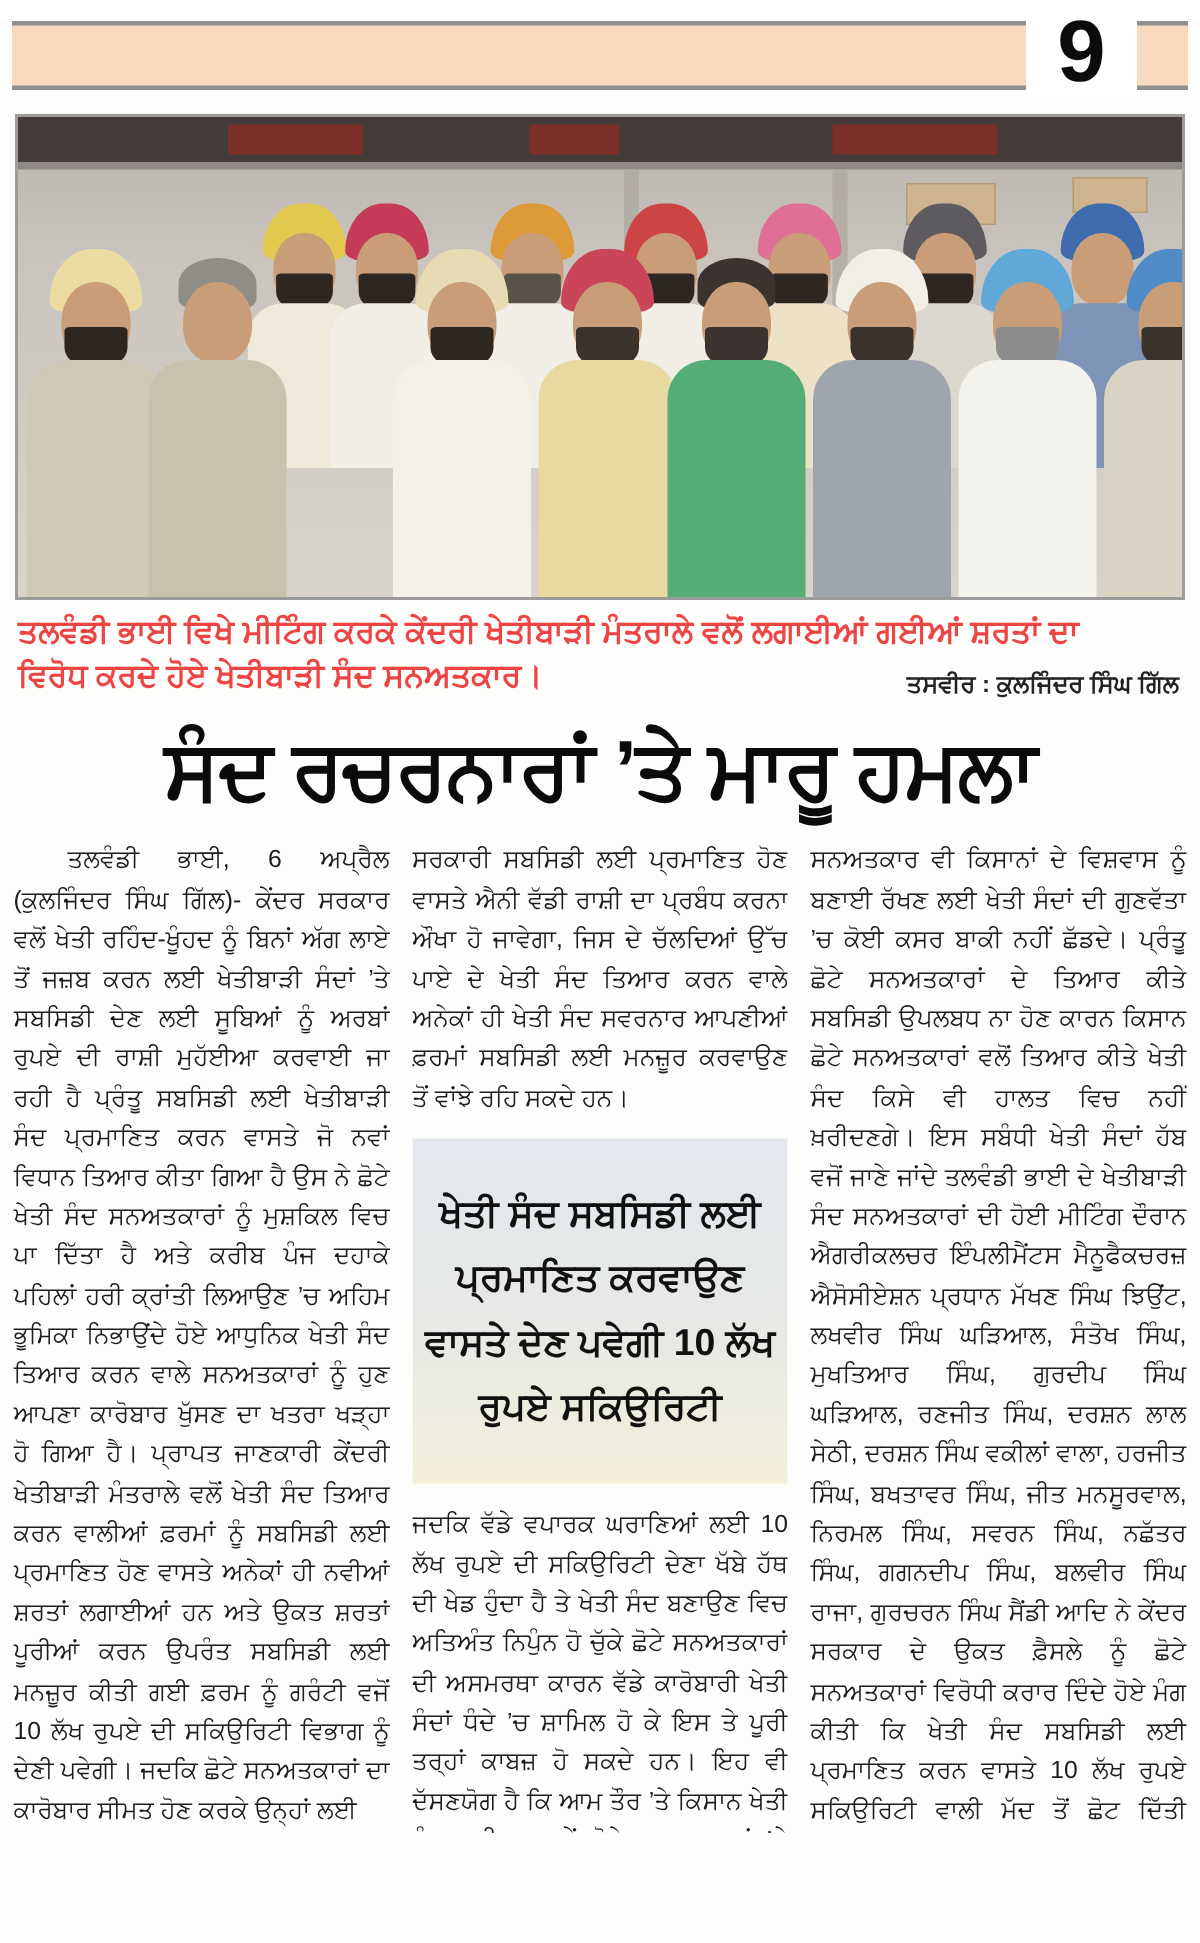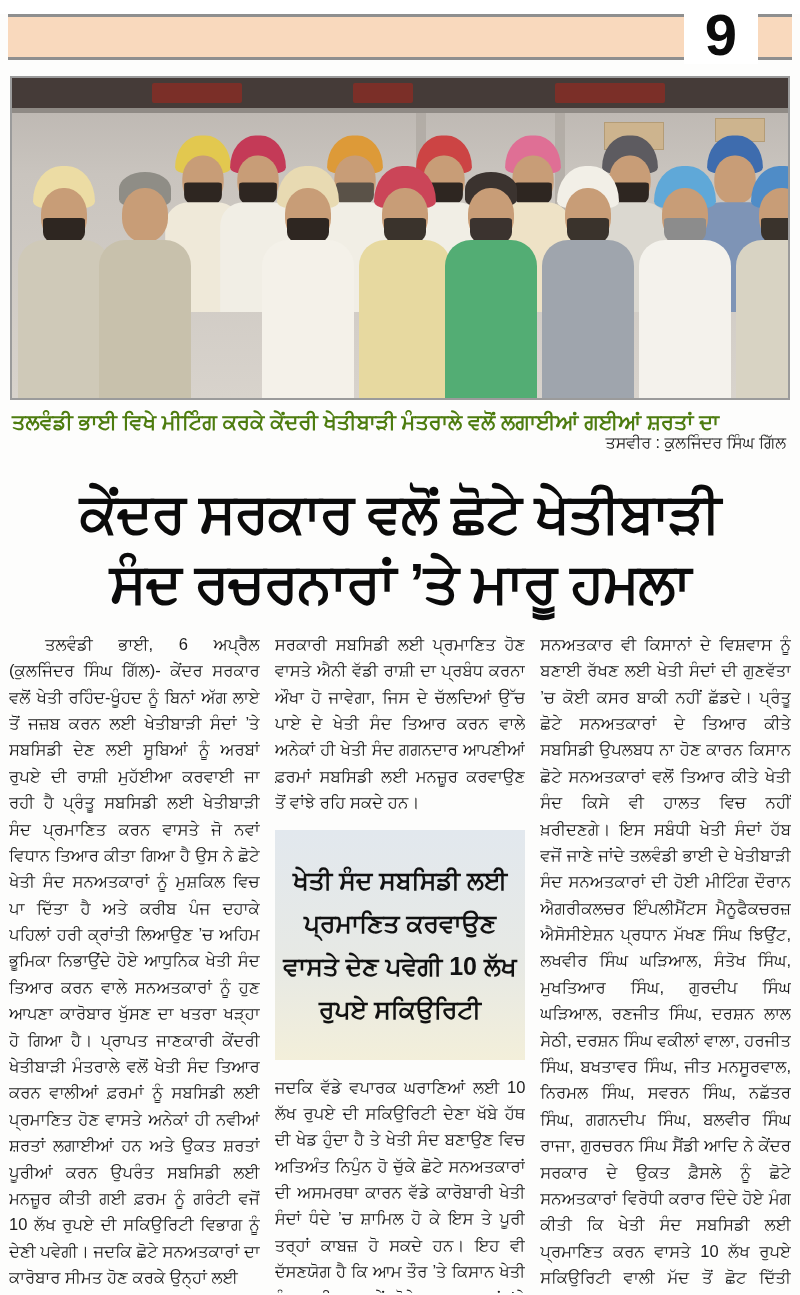--- a/index.html
+++ b/index.html
@@ -47,22 +47,22 @@
   .p-hair{position:absolute;top:6px;left:50%;transform:translateX(-50%);
     width:52px;height:34px;border-radius:50% 50% 20% 20%;}
   .p-head{position:absolute;top:22px;left:50%;transform:translateX(-50%);
     width:46px;height:54px;background:#c89d77;border-radius:48% 48% 44% 44%;}
   .p-beard{position:absolute;top:52px;left:50%;transform:translateX(-50%);
     width:42px;height:28px;border-radius:10% 10% 55% 55%;}
   .p-body{position:absolute;top:74px;left:2px;right:2px;bottom:0;border-radius:26px 26px 0 0;}
 
   
   .caption{position:relative;margin:8px 12px 0 12px;min-height:60px;}
-  .caption-text{font-size:21px;font-weight:700;color:#4d7c0f;line-height:1.38;}
-  .credit{position:absolute;right:2px;bottom:16px;font-size:16px;font-weight:400;color:#222;}
+  .caption-text{font-size:21px;font-weight:700;color:#ef4444;line-height:1.38;}
+  .credit{position:absolute;right:2px;bottom:2px;font-size:16px;font-weight:700;color:#222;}
 
   
   .headline{margin:10px 6px 8px 6px;text-align:center;color:#0b0b0b;}
   .headline div{font-size:55px;font-weight:800;line-height:1.28;letter-spacing:-1px;}
 
   
   .article{display:flex;gap:15px;padding:4px 9px 0 9px;height:662px;overflow:hidden;}
   .col{flex:1;min-width:0;text-align:justify;font-size:16.5px;line-height:1.6;color:#1c1c1c;overflow:hidden;}
   .col p{margin:0;}
   .col p.indent{text-indent:36px;}
@@ -184,35 +184,35 @@
         <div class="p-turban" style="background: rgb(79, 140, 199);"></div>
         <div class="p-head"></div>
         <div class="p-beard" style="background: rgb(58, 51, 44);"></div>
         <div class="p-body" style="background: rgb(216, 211, 195);"></div>
       </div>
     </div>
 
   <div class="caption">
     <div class="caption-text">
       <span>ਤਲਵੰਡੀ ਭਾਈ ਵਿਖੇ ਮੀਟਿੰਗ ਕਰਕੇ ਕੇਂਦਰੀ ਖੇਤੀਬਾੜੀ ਮੰਤਰਾਲੇ ਵਲੋਂ ਲਗਾਈਆਂ ਗਈਆਂ ਸ਼ਰਤਾਂ ਦਾ</span><br>
+      <span>ਵਿਰੋਧ ਕਰਦੇ ਹੋਏ ਖੇਤੀਬਾੜੀ ਸੰਦ ਸਨਅਤਕਾਰ।</span>
     </div>
     <span class="credit">ਤਸਵੀਰ : ਕੁਲਜਿੰਦਰ ਸਿੰਘ ਗਿੱਲ</span>
   </div>
 
   <div class="headline">
-    <div>ਕੇਂਦਰ ਸਰਕਾਰ ਵਲੋਂ ਛੋਟੇ ਖੇਤੀਬਾੜੀ</div>
     <div>ਸੰਦ ਰਚਰਨਾਰਾਂ ’ਤੇ ਮਾਰੂ ਹਮਲਾ</div>
   </div>
 
   <div class="article">
     <div class="col">
       <p class="indent">ਤਲਵੰਡੀ ਭਾਈ, 6 ਅਪ੍ਰੈਲ (ਕੁਲਜਿੰਦਰ ਸਿੰਘ ਗਿੱਲ)- ਕੇਂਦਰ ਸਰਕਾਰ ਵਲੋਂ ਖੇਤੀ ਰਹਿੰਦ-ਖੂੰਹਦ ਨੂੰ ਬਿਨਾਂ ਅੱਗ ਲਾਏ ਤੋਂ ਜਜ਼ਬ ਕਰਨ ਲਈ ਖੇਤੀਬਾੜੀ ਸੰਦਾਂ ’ਤੇ ਸਬਸਿਡੀ ਦੇਣ ਲਈ ਸੂਬਿਆਂ ਨੂੰ ਅਰਬਾਂ ਰੁਪਏ ਦੀ ਰਾਸ਼ੀ ਮੁਹੱਈਆ ਕਰਵਾਈ ਜਾ ਰਹੀ ਹੈ ਪ੍ਰੰਤੂ ਸਬਸਿਡੀ ਲਈ ਖੇਤੀਬਾੜੀ ਸੰਦ ਪ੍ਰਮਾਣਿਤ ਕਰਨ ਵਾਸਤੇ ਜੋ ਨਵਾਂ ਵਿਧਾਨ ਤਿਆਰ ਕੀਤਾ ਗਿਆ ਹੈ ਉਸ ਨੇ ਛੋਟੇ ਖੇਤੀ ਸੰਦ ਸਨਅਤਕਾਰਾਂ ਨੂੰ ਮੁਸ਼ਕਿਲ ਵਿਚ ਪਾ ਦਿੱਤਾ ਹੈ ਅਤੇ ਕਰੀਬ ਪੰਜ ਦਹਾਕੇ ਪਹਿਲਾਂ ਹਰੀ ਕ੍ਰਾਂਤੀ ਲਿਆਉਣ ’ਚ ਅਹਿਮ ਭੂਮਿਕਾ ਨਿਭਾਉਂਦੇ ਹੋਏ ਆਧੁਨਿਕ ਖੇਤੀ ਸੰਦ ਤਿਆਰ ਕਰਨ ਵਾਲੇ ਸਨਅਤਕਾਰਾਂ ਨੂੰ ਹੁਣ ਆਪਣਾ ਕਾਰੋਬਾਰ ਖੁੱਸਣ ਦਾ ਖਤਰਾ ਖੜ੍ਹਾ ਹੋ ਗਿਆ ਹੈ। ਪ੍ਰਾਪਤ ਜਾਣਕਾਰੀ ਕੇਂਦਰੀ ਖੇਤੀਬਾੜੀ ਮੰਤਰਾਲੇ ਵਲੋਂ ਖੇਤੀ ਸੰਦ ਤਿਆਰ ਕਰਨ ਵਾਲੀਆਂ ਫ਼ਰਮਾਂ ਨੂੰ ਸਬਸਿਡੀ ਲਈ ਪ੍ਰਮਾਣਿਤ ਹੋਣ ਵਾਸਤੇ ਅਨੇਕਾਂ ਹੀ ਨਵੀਆਂ ਸ਼ਰਤਾਂ ਲਗਾਈਆਂ ਹਨ ਅਤੇ ਉਕਤ ਸ਼ਰਤਾਂ ਪੂਰੀਆਂ ਕਰਨ ਉਪਰੰਤ ਸਬਸਿਡੀ ਲਈ ਮਨਜ਼ੂਰ ਕੀਤੀ ਗਈ ਫ਼ਰਮ ਨੂੰ ਗਰੰਟੀ ਵਜੋਂ 10 ਲੱਖ ਰੁਪਏ ਦੀ ਸਕਿਉਰਿਟੀ ਵਿਭਾਗ ਨੂੰ ਦੇਣੀ ਪਵੇਗੀ। ਜਦਕਿ ਛੋਟੇ ਸਨਅਤਕਾਰਾਂ ਦਾ ਕਾਰੋਬਾਰ ਸੀਮਤ ਹੋਣ ਕਰਕੇ ਉਨ੍ਹਾਂ ਲਈ</p>
     </div>
     <div class="col">
-      <p>ਸਰਕਾਰੀ ਸਬਸਿਡੀ ਲਈ ਪ੍ਰਮਾਣਿਤ ਹੋਣ ਵਾਸਤੇ ਐਨੀ ਵੱਡੀ ਰਾਸ਼ੀ ਦਾ ਪ੍ਰਬੰਧ ਕਰਨਾ ਔਖਾ ਹੋ ਜਾਵੇਗਾ, ਜਿਸ ਦੇ ਚੱਲਦਿਆਂ ਉੱਚ ਪਾਏ ਦੇ ਖੇਤੀ ਸੰਦ ਤਿਆਰ ਕਰਨ ਵਾਲੇ ਅਨੇਕਾਂ ਹੀ ਖੇਤੀ ਸੰਦ ਗਗਨਦਾਰ ਆਪਣੀਆਂ ਫ਼ਰਮਾਂ ਸਬਸਿਡੀ ਲਈ ਮਨਜ਼ੂਰ ਕਰਵਾਉਣ ਤੋਂ ਵਾਂਝੇ ਰਹਿ ਸਕਦੇ ਹਨ।</p>
+      <p>ਸਰਕਾਰੀ ਸਬਸਿਡੀ ਲਈ ਪ੍ਰਮਾਣਿਤ ਹੋਣ ਵਾਸਤੇ ਐਨੀ ਵੱਡੀ ਰਾਸ਼ੀ ਦਾ ਪ੍ਰਬੰਧ ਕਰਨਾ ਔਖਾ ਹੋ ਜਾਵੇਗਾ, ਜਿਸ ਦੇ ਚੱਲਦਿਆਂ ਉੱਚ ਪਾਏ ਦੇ ਖੇਤੀ ਸੰਦ ਤਿਆਰ ਕਰਨ ਵਾਲੇ ਅਨੇਕਾਂ ਹੀ ਖੇਤੀ ਸੰਦ ਸਵਰਨਾਰ ਆਪਣੀਆਂ ਫ਼ਰਮਾਂ ਸਬਸਿਡੀ ਲਈ ਮਨਜ਼ੂਰ ਕਰਵਾਉਣ ਤੋਂ ਵਾਂਝੇ ਰਹਿ ਸਕਦੇ ਹਨ।</p>
       <div class="pullquote">ਖੇਤੀ ਸੰਦ ਸਬਸਿਡੀ ਲਈ ਪ੍ਰਮਾਣਿਤ ਕਰਵਾਉਣ ਵਾਸਤੇ ਦੇਣ ਪਵੇਗੀ 10 ਲੱਖ ਰੁਪਏ ਸਕਿਉਰਿਟੀ</div>
       <p>ਜਦਕਿ ਵੱਡੇ ਵਪਾਰਕ ਘਰਾਣਿਆਂ ਲਈ 10 ਲੱਖ ਰੁਪਏ ਦੀ ਸਕਿਉਰਿਟੀ ਦੇਣਾ ਖੱਬੇ ਹੱਥ ਦੀ ਖੇਡ ਹੁੰਦਾ ਹੈ ਤੇ ਖੇਤੀ ਸੰਦ ਬਣਾਉਣ ਵਿਚ ਅਤਿਅੰਤ ਨਿਪੁੰਨ ਹੋ ਚੁੱਕੇ ਛੋਟੇ ਸਨਅਤਕਾਰਾਂ ਦੀ ਅਸਮਰਥਾ ਕਾਰਨ ਵੱਡੇ ਕਾਰੋਬਾਰੀ ਖੇਤੀ ਸੰਦਾਂ ਧੰਦੇ ’ਚ ਸ਼ਾਮਿਲ ਹੋ ਕੇ ਇਸ ਤੇ ਪੂਰੀ ਤਰ੍ਹਾਂ ਕਾਬਜ਼ ਹੋ ਸਕਦੇ ਹਨ। ਇਹ ਵੀ ਦੱਸਣਯੋਗ ਹੈ ਕਿ ਆਮ ਤੌਰ ’ਤੇ ਕਿਸਾਨ ਖੇਤੀ ਸੰਦ ਖ਼ਰੀਦਣ ਸਮੇਂ ਛੋਟੇ ਸਨਅਤਕਾਰਾਂ ’ਤੇ ਜ਼ਿਆਦਾ ਵਿਸ਼ਵਾਸ ਕਰਦੇ ਹਨ ਅਤੇ ਛੋਟੇ</p>
     </div>
     <div class="col">
       <p>ਸਨਅਤਕਾਰ ਵੀ ਕਿਸਾਨਾਂ ਦੇ ਵਿਸ਼ਵਾਸ ਨੂੰ ਬਣਾਈ ਰੱਖਣ ਲਈ ਖੇਤੀ ਸੰਦਾਂ ਦੀ ਗੁਣਵੱਤਾ ’ਚ ਕੋਈ ਕਸਰ ਬਾਕੀ ਨਹੀਂ ਛੱਡਦੇ। ਪ੍ਰੰਤੂ ਛੋਟੇ ਸਨਅਤਕਾਰਾਂ ਦੇ ਤਿਆਰ ਕੀਤੇ ਸਬਸਿਡੀ ਉਪਲਬਧ ਨਾ ਹੋਣ ਕਾਰਨ ਕਿਸਾਨ ਛੋਟੇ ਸਨਅਤਕਾਰਾਂ ਵਲੋਂ ਤਿਆਰ ਕੀਤੇ ਖੇਤੀ ਸੰਦ ਕਿਸੇ ਵੀ ਹਾਲਤ ਵਿਚ ਨਹੀਂ ਖ਼ਰੀਦਣਗੇ। ਇਸ ਸਬੰਧੀ ਖੇਤੀ ਸੰਦਾਂ ਹੱਬ ਵਜੋਂ ਜਾਣੇ ਜਾਂਦੇ ਤਲਵੰਡੀ ਭਾਈ ਦੇ ਖੇਤੀਬਾੜੀ ਸੰਦ ਸਨਅਤਕਾਰਾਂ ਦੀ ਹੋਈ ਮੀਟਿੰਗ ਦੌਰਾਨ ਐਗਰੀਕਲਚਰ ਇੰਪਲੀਮੈਂਟਸ ਮੈਨੂਫੈਕਚਰਜ਼ ਐਸੋਸੀਏਸ਼ਨ ਪ੍ਰਧਾਨ ਮੱਖਣ ਸਿੰਘ ਝਿਉਂਟ, ਲਖਵੀਰ ਸਿੰਘ ਘੜਿਆਲ, ਸੰਤੋਖ ਸਿੰਘ, ਮੁਖਤਿਆਰ ਸਿੰਘ, ਗੁਰਦੀਪ ਸਿੰਘ ਘੜਿਆਲ, ਰਣਜੀਤ ਸਿੰਘ, ਦਰਸ਼ਨ ਲਾਲ ਸੇਠੀ, ਦਰਸ਼ਨ ਸਿੰਘ ਵਕੀਲਾਂ ਵਾਲਾ, ਹਰਜੀਤ ਸਿੰਘ, ਬਖਤਾਵਰ ਸਿੰਘ, ਜੀਤ ਮਨਸੂਰਵਾਲ, ਨਿਰਮਲ ਸਿੰਘ, ਸਵਰਨ ਸਿੰਘ, ਨਛੱਤਰ ਸਿੰਘ, ਗਗਨਦੀਪ ਸਿੰਘ, ਬਲਵੀਰ ਸਿੰਘ ਰਾਜਾ, ਗੁਰਚਰਨ ਸਿੰਘ ਸੈਂਡੀ ਆਦਿ ਨੇ ਕੇਂਦਰ ਸਰਕਾਰ ਦੇ ਉਕਤ ਫ਼ੈਸਲੇ ਨੂੰ ਛੋਟੇ ਸਨਅਤਕਾਰਾਂ ਵਿਰੋਧੀ ਕਰਾਰ ਦਿੰਦੇ ਹੋਏ ਮੰਗ ਕੀਤੀ ਕਿ ਖੇਤੀ ਸੰਦ ਸਬਸਿਡੀ ਲਈ ਪ੍ਰਮਾਣਿਤ ਕਰਨ ਵਾਸਤੇ 10 ਲੱਖ ਰੁਪਏ ਸਕਿਉਰਿਟੀ ਵਾਲੀ ਮੱਦ ਤੋਂ ਛੋਟ ਦਿੱਤੀ ਜਾਵੇ।</p>
     </div>
   </div>
 
 </div>
 

